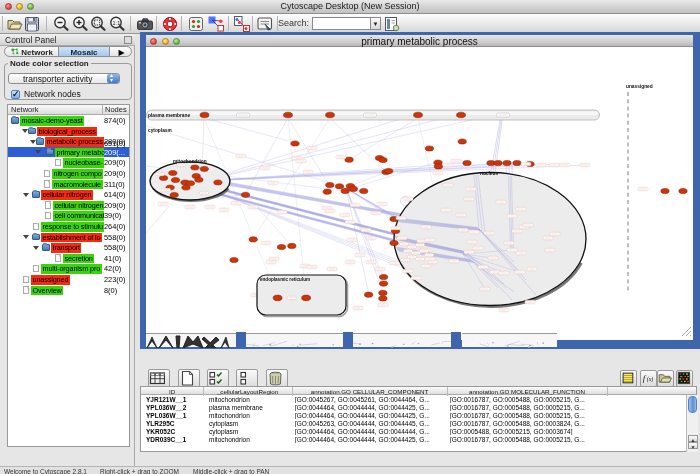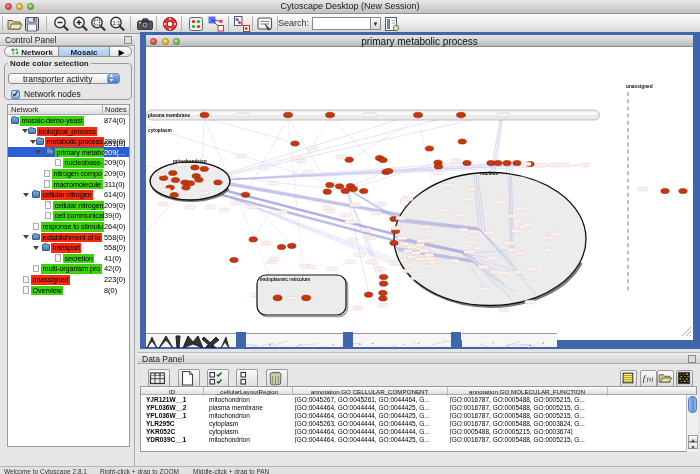--- a/index.html
+++ b/index.html
@@ -814,24 +814,20 @@
             <g stroke="#aaa" stroke-width="1">
               <line x1="536" y1="288" x2="545" y2="279"></line>
               <line x1="540" y1="288" x2="545" y2="283"></line>
               <line x1="544" y1="288" x2="545" y2="287"></line>
             </g>
           </svg>
         </div>
     </div>
   </div>
   <div id="datapanel">
-    <div id="dphead">
-        <span class="t">Data Panel</span>
-        <div style="position:absolute; right:4px; top:2px; width:8px; height:8px; border:1px solid #888; background:#ddd;"></div>
-      </div>
     <div id="dpicons">
         <div class="dbtn" style="left:11px;"><svg width="16" height="16" viewBox="0 0 16 16">
             <rect x="1.5" y="3" width="14" height="10.5" fill="#eee" stroke="#333" stroke-width="1.2"></rect>
             <rect x="1.5" y="3" width="14" height="3" fill="#888"></rect>
             <g stroke="#333" stroke-width="0.9">
               <line x1="1.5" y1="8.7" x2="15.5" y2="8.7"></line>
               <line x1="6" y1="3" x2="6" y2="13.5"></line>
               <line x1="11" y1="3" x2="11" y2="13.5"></line>
             </g>
             <g fill="#fff">

